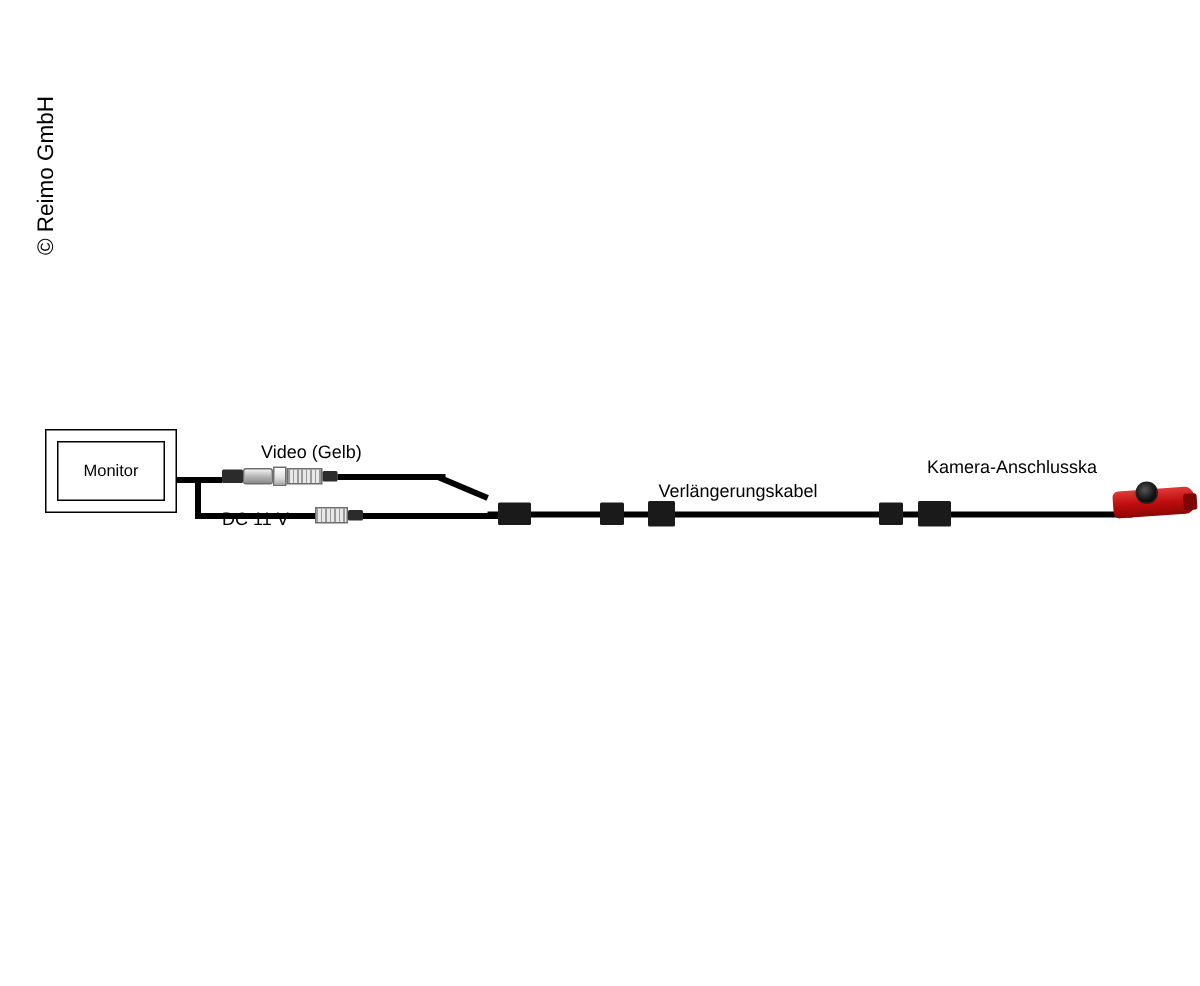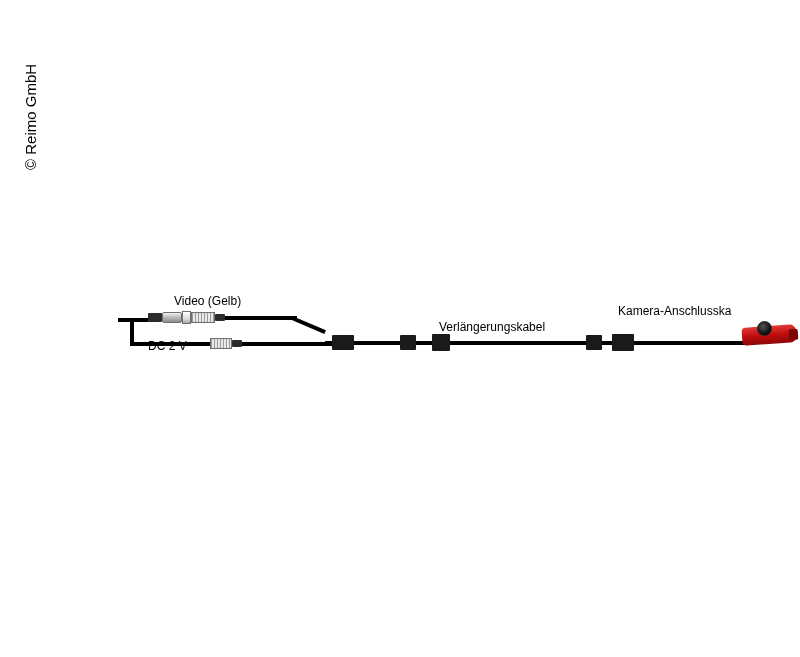--- a/index.html
+++ b/index.html
@@ -133,39 +133,44 @@
     white-space: nowrap;
   }
 </style>
 </head>
 <body>
 
 <div id="canvas">
 
   <div class="copyright-wrap">© Reimo GmbH</div>
 
+  <div class="monitor-outer">
+    <div class="monitor-inner">
+      <div class="monitor-label">Monitor</div>
+    </div>
+  </div>
 
   <div class="cable" style="left:118px; top:318px; width:30px; height:4px;"></div>
   <div class="cable" style="left:130px; top:318px; width:4px; height:28px;"></div>
   <div class="cable" style="left:130px; top:342px; width:80px; height:4px;"></div>
 
   <div class="plug-dark" style="left:148px; top:313px; width:14px; height:9px;"></div>
   <div class="plug-silver" style="left:162px; top:312px; width:20px; height:11px; border-radius:2px;"></div>
   <div class="plug-white" style="left:182px; top:311px; width:9px; height:13px;"></div>
   <div class="plug-ribs" style="left:191px; top:312px; width:24px; height:11px;"></div>
   <div class="plug-dark" style="left:215px; top:314px; width:10px; height:7px;"></div>
   <div class="cable" style="left:225px; top:316px; width:72px; height:4px;"></div>
 
   <div class="lbl" style="left:174px; top:294px;">Video (Gelb)</div>
 
   <div class="plug-ribs" style="left:210px; top:338px; width:22px; height:11px;"></div>
   <div class="plug-dark" style="left:232px; top:340px; width:10px; height:7px;"></div>
   <div class="cable" style="left:242px; top:342px; width:90px; height:4px;"></div>
 
-  <div class="lbl" style="left:148px; top:339px;">DC 2 V</div>
+  <div class="lbl" style="left:148px; top:339px;">DC 11 V</div>
 
   <div class="cable" style="left:292px; top:316px; width:36px; height:4px; transform:rotate(23deg); transform-origin:left center;"></div>
 
   <div class="cable" style="left:325px; top:341px; width:430px; height:4px;"></div>
 
   <div class="conn" style="left:332px; top:335px; width:22px; height:15px;"></div>
   <div class="conn" style="left:400px; top:335px; width:16px; height:15px;"></div>
   <div class="conn" style="left:432px; top:334px; width:18px; height:17px;"></div>
   <div class="conn" style="left:586px; top:335px; width:16px; height:15px;"></div>
   <div class="conn" style="left:612px; top:334px; width:22px; height:17px;"></div>

